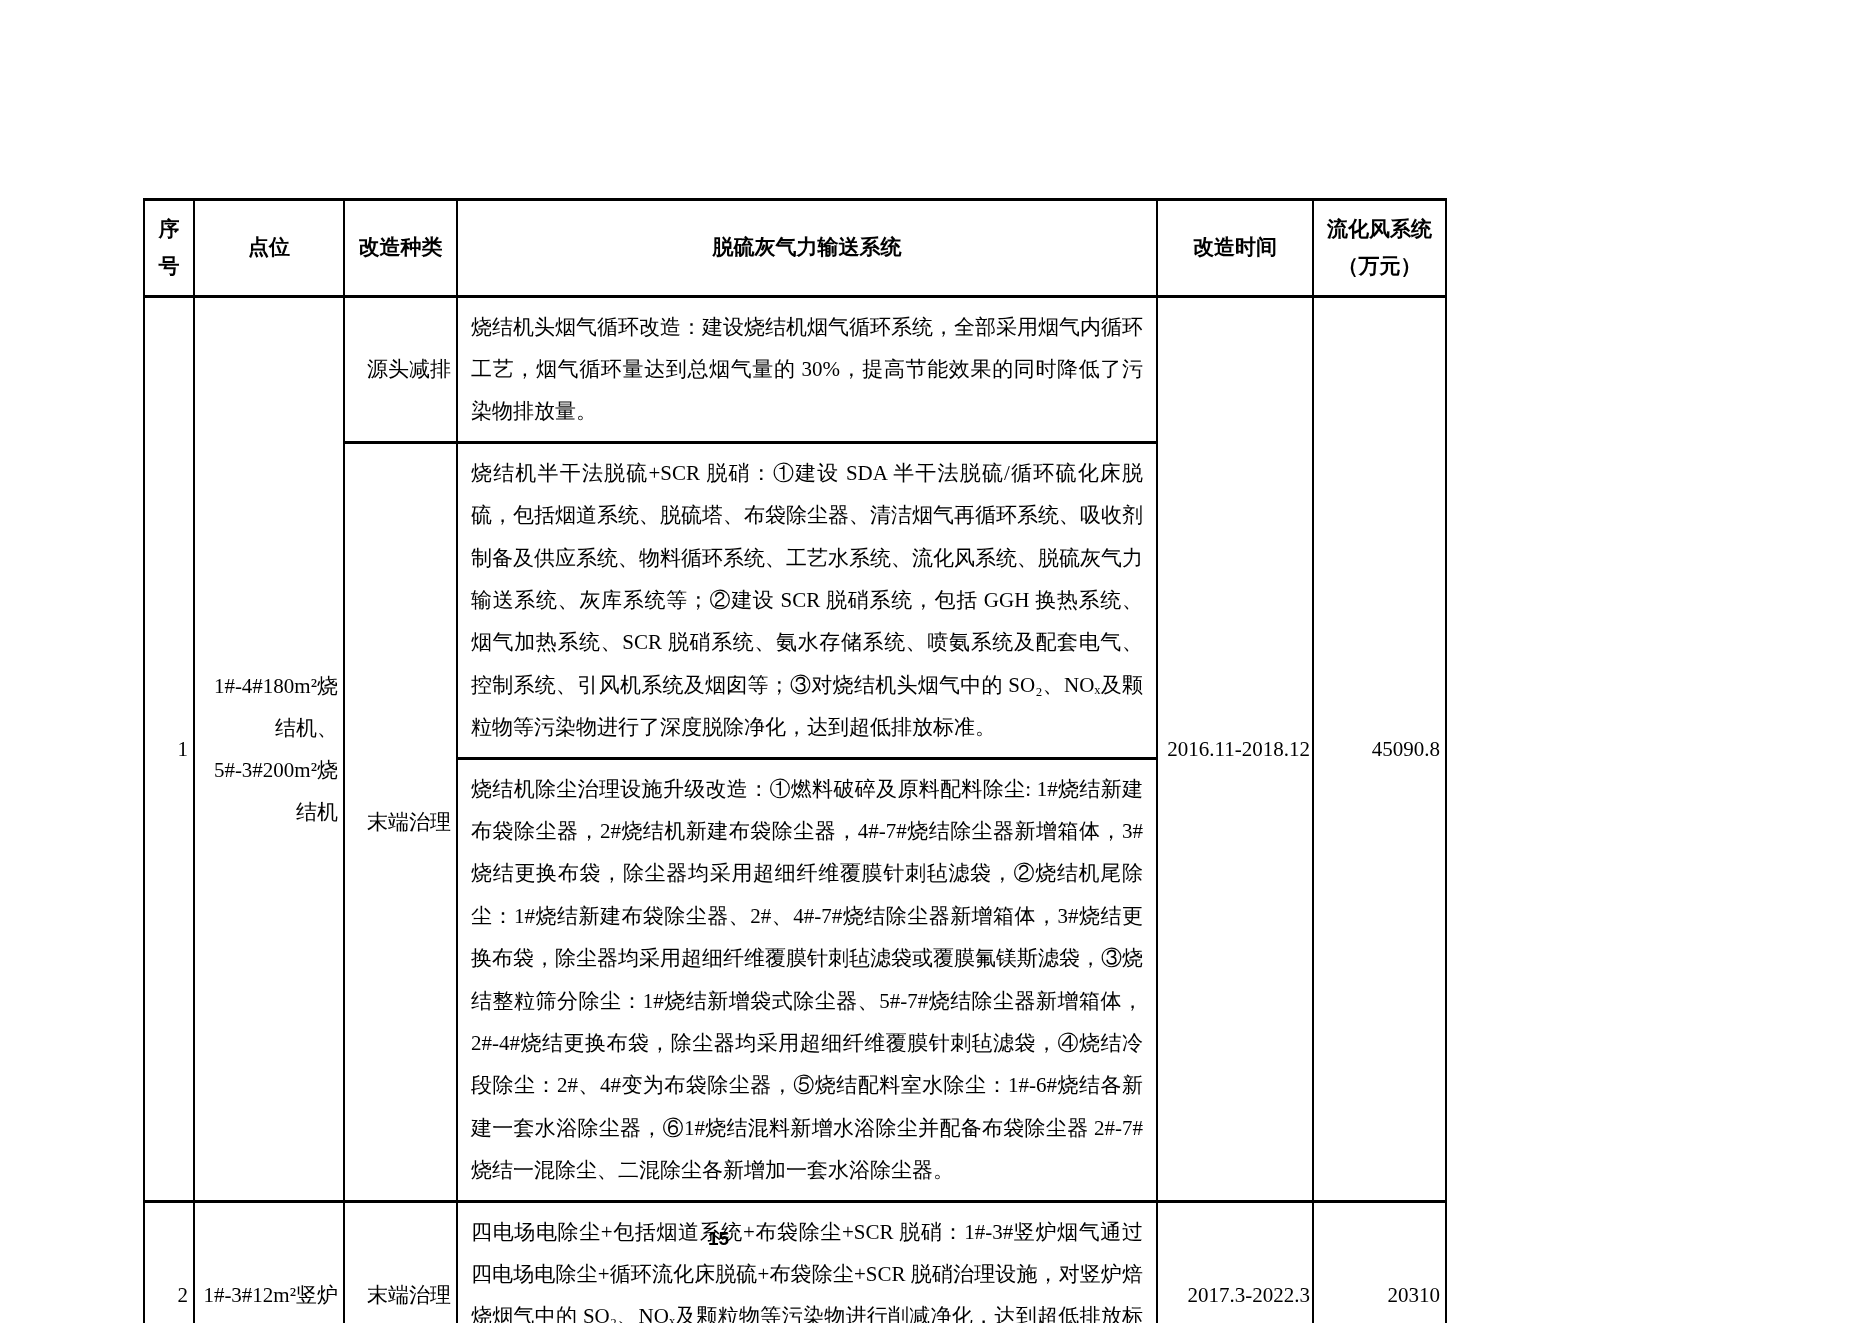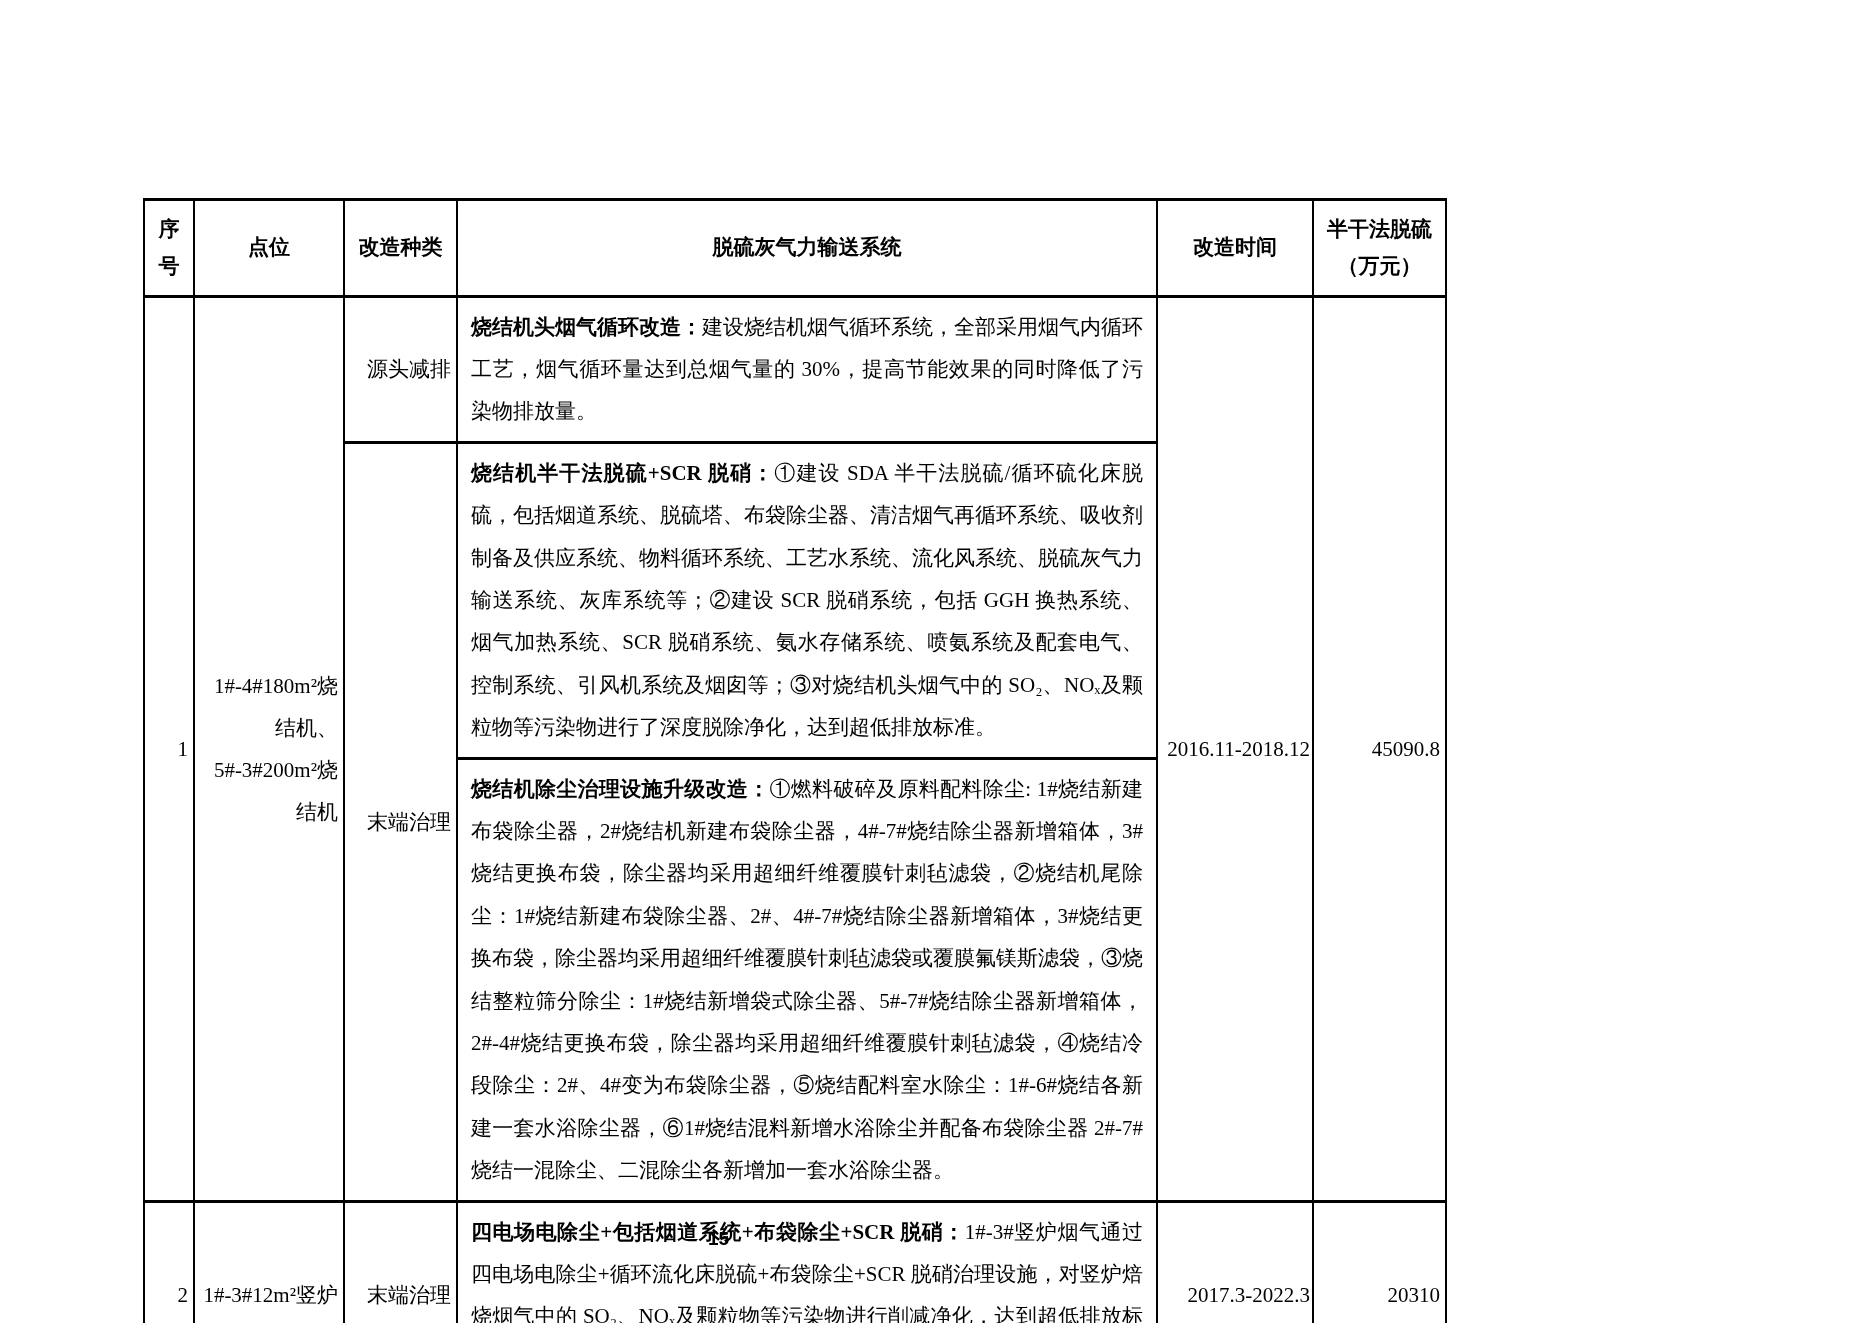--- a/index.html
+++ b/index.html
@@ -50,21 +50,21 @@
   td.nowrap-cell {
     white-space: nowrap;
     padding: 18px 2px;
   }
   td.content-cell {
     text-align: justify;
     padding: 8px 13px;
     line-height: 2.02;
   }
   td.content-cell b {
-    font-weight: bold;
+    font-weight: normal;
   }
   .row-a { height: 80px; }
   .row-b { height: 257px; }
   .row-c { height: 348px; }
   .row-2 { height: 120px; }
   .header-row { height: 82px; }
   .page-number {
     position: absolute;
     left: 143px;
     top: 1228px;
@@ -88,21 +88,21 @@
       <col style="width:156px">
       <col style="width:133px">
     </colgroup>
     <thead>
       <tr class="header-row">
         <th>序号</th>
         <th>点位</th>
         <th>改造种类</th>
         <th>脱硫灰气力输送系统</th>
         <th>改造时间</th>
-        <th>半干法脱硫
+        <th>流化风系统
 （万元）</th>
       </tr>
     </thead>
     <tbody>
       <tr class="row-a">
         <td class="center" rowspan="3">1</td>
         <td class="center" rowspan="3">1#-4#180m²烧结机、5#-3#200m²烧结机</td>
         <td class="center">源头减排</td>
         <td class="content-cell"><b>烧结机头烟气循环改造：</b><span>建设烧结机烟气循环系统，全部采用烟气内循环工艺，烟气循环量达到总烟气量的 30%，提高节能效果的同时降低了污染物排放量。</span></td>
         <td class="center nowrap-cell" rowspan="3">2016.11-2018.12</td>

